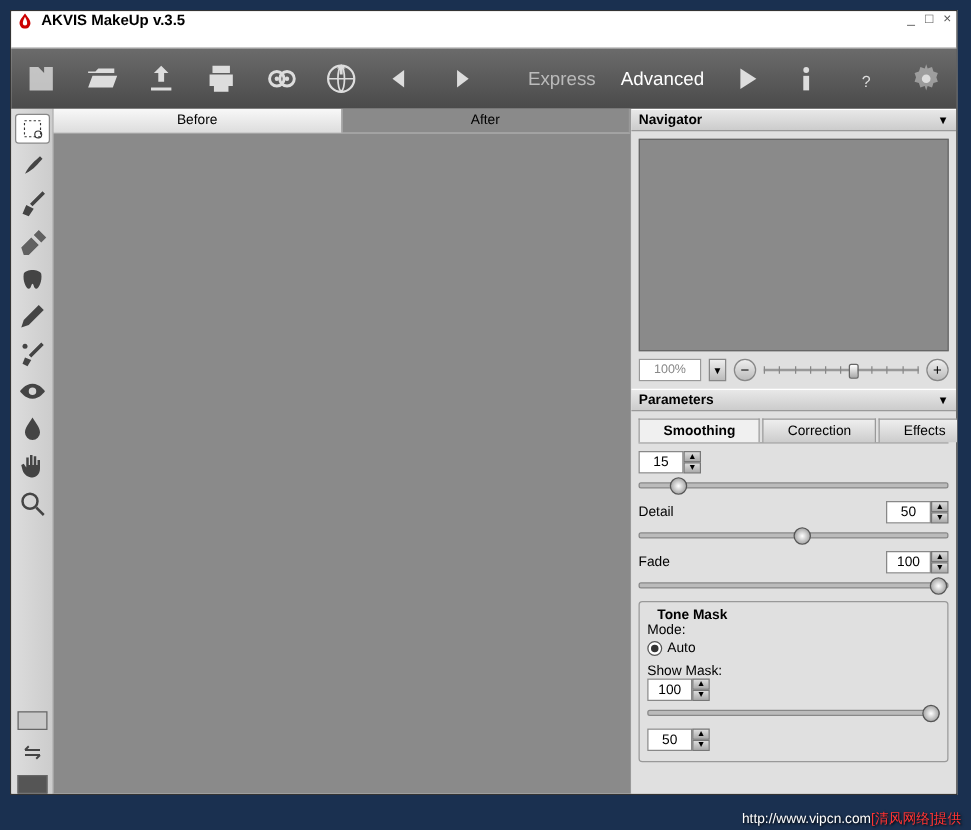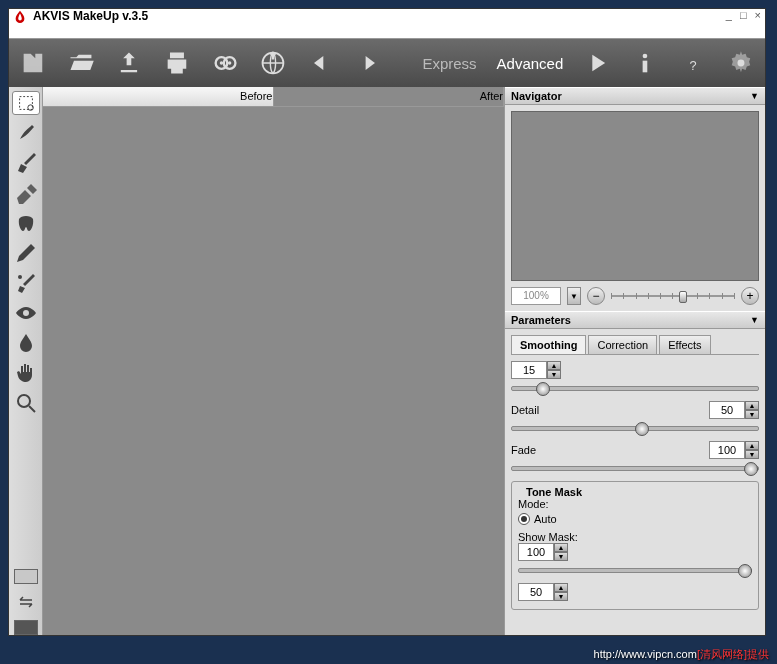--- a/index.html
+++ b/index.html
@@ -17,40 +17,40 @@
 .mode-label.active { color: #fff; }
 .main { flex: 1; display: flex; overflow: hidden; }
 .left-tools { width: 34px; background: linear-gradient(90deg,#ddd,#ccc); border-right: 1px solid #999; display: flex; flex-direction: column; align-items: center; padding-top: 4px; gap: 6px; }
 .tool-btn { width: 28px; height: 24px; display: flex; align-items: center; justify-content: center; cursor: pointer; color: #444; }
 .tool-btn.active { background: #fff; border: 1px solid #888; border-radius: 3px; }
 .tool-gap { height: 150px; }
 .tool-swatch { width: 24px; height: 16px; background: #c8c8c8; border: 1px solid #666; }
 .tool-swatch.dark { background: #555; }
 .center { flex: 1; display: flex; flex-direction: column; border-right: 1px solid #999; }
 .tabs { height: 20px; display: flex; background: #ddd; border-bottom: 1px solid #999; }
-.tab { flex: 1; text-align: right; line-height: 19px; border-right: 1px solid #999; background: linear-gradient(#f8f8f8,#ddd); cursor: pointer; }
+.tab { flex: 1; text-align: center; line-height: 19px; border-right: 1px solid #999; background: linear-gradient(#f8f8f8,#ddd); cursor: pointer; }
 .tab.active { background: #8a8a8a; color: #000; }
 .canvas { flex: 1; background: #8a8a8a; }
 .right { width: 260px; background: #e0e0e0; display: flex; flex-direction: column; overflow: hidden; }
 .panel-header { height: 18px; background: linear-gradient(#e8e8e8,#ccc); border-top: 1px solid #fff; border-bottom: 1px solid #999; padding: 0 6px; display: flex; align-items: center; font-weight: bold; font-size: 11px; }
 .panel-header .tri { margin-left: auto; font-size: 9px; }
 .navigator-body { padding: 6px; }
 .nav-preview { height: 170px; background: #8a8a8a; border: 1px solid #666; }
 .nav-zoom { display: flex; align-items: center; gap: 6px; margin-top: 6px; }
 .zoom-val { width: 50px; height: 18px; background: #fff; border: 1px solid #999; text-align: center; line-height: 16px; font-size: 10px; color: #888; }
 .zoom-dd { width: 14px; height: 18px; background: linear-gradient(#eee,#bbb); border: 1px solid #888; display:flex; align-items:center; justify-content:center; font-size:8px; }
 .zoom-btn { width: 18px; height: 18px; border-radius: 50%; background: linear-gradient(#eee,#bbb); border: 1px solid #888; display: flex; align-items: center; justify-content: center; font-size: 12px; cursor: pointer; }
 .zoom-track { flex: 1; height: 10px; position: relative; }
 .zoom-track::before { content:''; position:absolute; left:0; right:0; top:4px; height:2px; background:#999; }
 .zoom-ticks { position:absolute; inset:0; display:flex; justify-content:space-between; }
 .zoom-ticks span { width:1px; height:6px; background:#888; margin-top:2px; }
 .zoom-thumb { position:absolute; top:0; left:55%; width:8px; height:12px; background:linear-gradient(#fff,#aaa); border:1px solid #666; border-radius:2px; }
 .param-body { padding: 6px; overflow-y: auto; flex: 1; }
 .subtabs { display: flex; border-bottom: 1px solid #999; margin-bottom: 6px; }
-.subtab { padding: 3px 8px; border: 1px solid #999; border-bottom: none; background: linear-gradient(#eee,#ccc); margin-right: 2px; cursor: pointer; font-size: 11px; }
+.subtab { padding: 3px 19px; border: 1px solid #999; border-bottom: none; background: linear-gradient(#eee,#ccc); margin-right: 2px; cursor: pointer; font-size: 11px; }
 .subtab.active { background: #f0f0f0; font-weight: bold; }
 .param-row { margin-bottom: 6px; }
 .param-label-row { display: flex; align-items: center; margin-bottom: 2px; }
 .param-label-row .lbl { flex: 1; }
 .spinner { display: flex; }
 .spinner-val { width: 36px; height: 18px; background: #fff; border: 1px solid #888; text-align: center; line-height: 16px; }
 .spinner-btns { width: 14px; display: flex; flex-direction: column; }
 .spinner-btns div { flex:1; background: linear-gradient(#ddd,#aaa); border: 1px solid #777; font-size: 7px; text-align: center; line-height: 7px; cursor: pointer; }
 .slider { height: 14px; position: relative; margin: 2px 0 4px 0; }
 .slider::before { content:''; position:absolute; left:0; right:0; top:5px; height:3px; background:#bbb; border:1px solid #888; border-radius:2px; }

